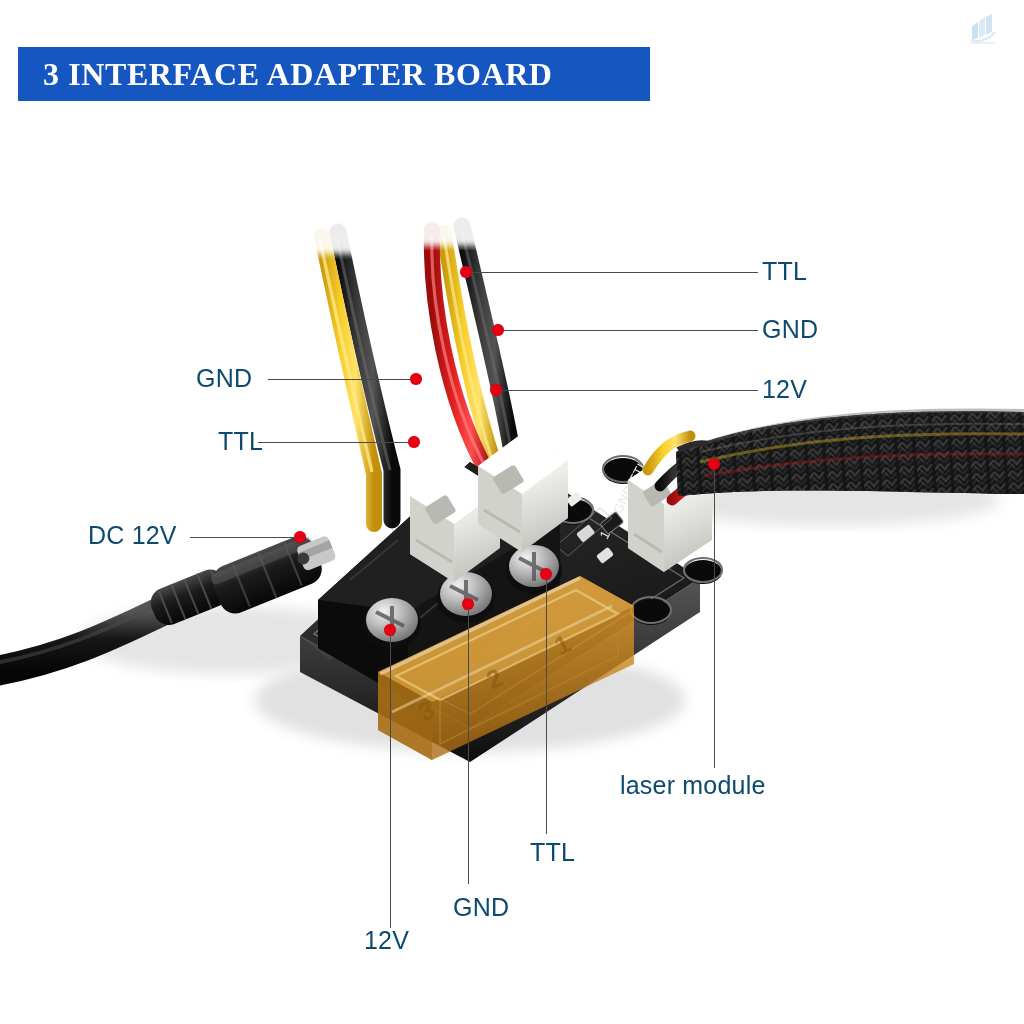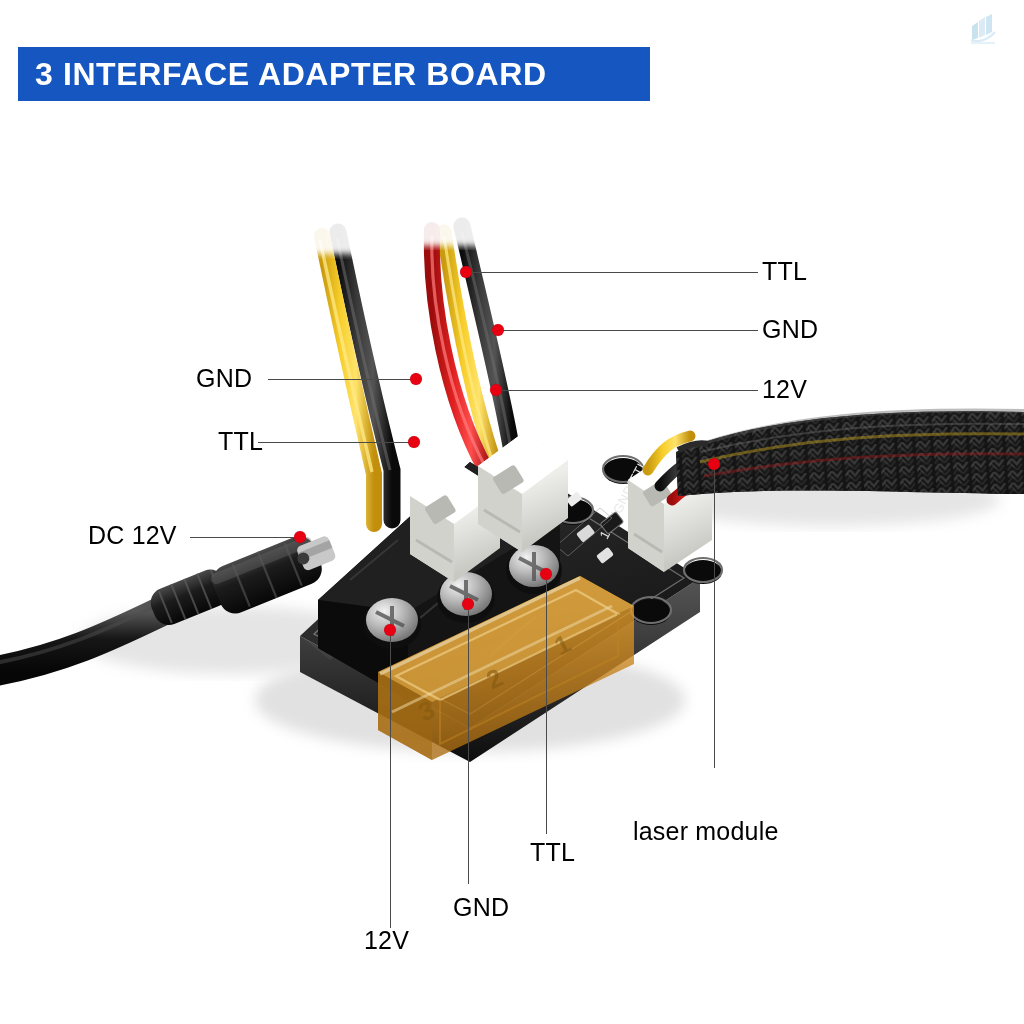--- a/index.html
+++ b/index.html
@@ -17,35 +17,35 @@
   #banner{
     position:absolute;left:18px;top:47px;width:632px;height:54px;
     background:#1556c0;
     display:flex;align-items:center;
   }
   #banner .txt{
     color:#ffffff;
     font-size:32px;
     font-weight:bold;
     letter-spacing:0.6px;
-    padding-left:17px;
+    padding-left:25px;
     white-space:nowrap;
-    font-family:Liberation Sans, sans-serif;
+    font-family:Liberation Serif, serif;
   }
 
   
   #watermark{position:absolute;left:966px;top:10px;width:34px;height:36px;opacity:.55;}
 
   
   #photo{position:absolute;left:0;top:0;width:1024px;height:1024px;}
 
   
   .lbl{
     position:absolute;
-    color:#000000;
+    color:#0c4a6e;
     font-size:25px;
     font-family:"Liberation Sans", sans-serif;
     white-space:nowrap;
     letter-spacing:.2px;
   }
 
   
   .lead{position:absolute;background:#4a4a4a;}
   .lead.h{height:1.4px;}
   .lead.v{width:1.4px;}
@@ -366,15 +366,15 @@
   <div class="lead v" style="left:468px;top:610px;height:274px;"></div>
   <div class="dot" style="left:462px;top:598px;"></div>
   <div class="lbl" style="left:453px;top:893px;">GND</div>
 
   <div class="lead v" style="left:546px;top:580px;height:254px;"></div>
   <div class="dot" style="left:540px;top:568px;"></div>
   <div class="lbl" style="left:530px;top:838px;">TTL</div>
 
   <div class="lead v" style="left:714px;top:470px;height:298px;"></div>
   <div class="dot" style="left:708px;top:458px;"></div>
-  <div class="lbl" style="left:633px;top:771px;margin-top:46px;">laser module</div>
+  <div class="lbl" style="left:620px;top:771px;">laser module</div>
 
 </div>
 
 </body></html>

